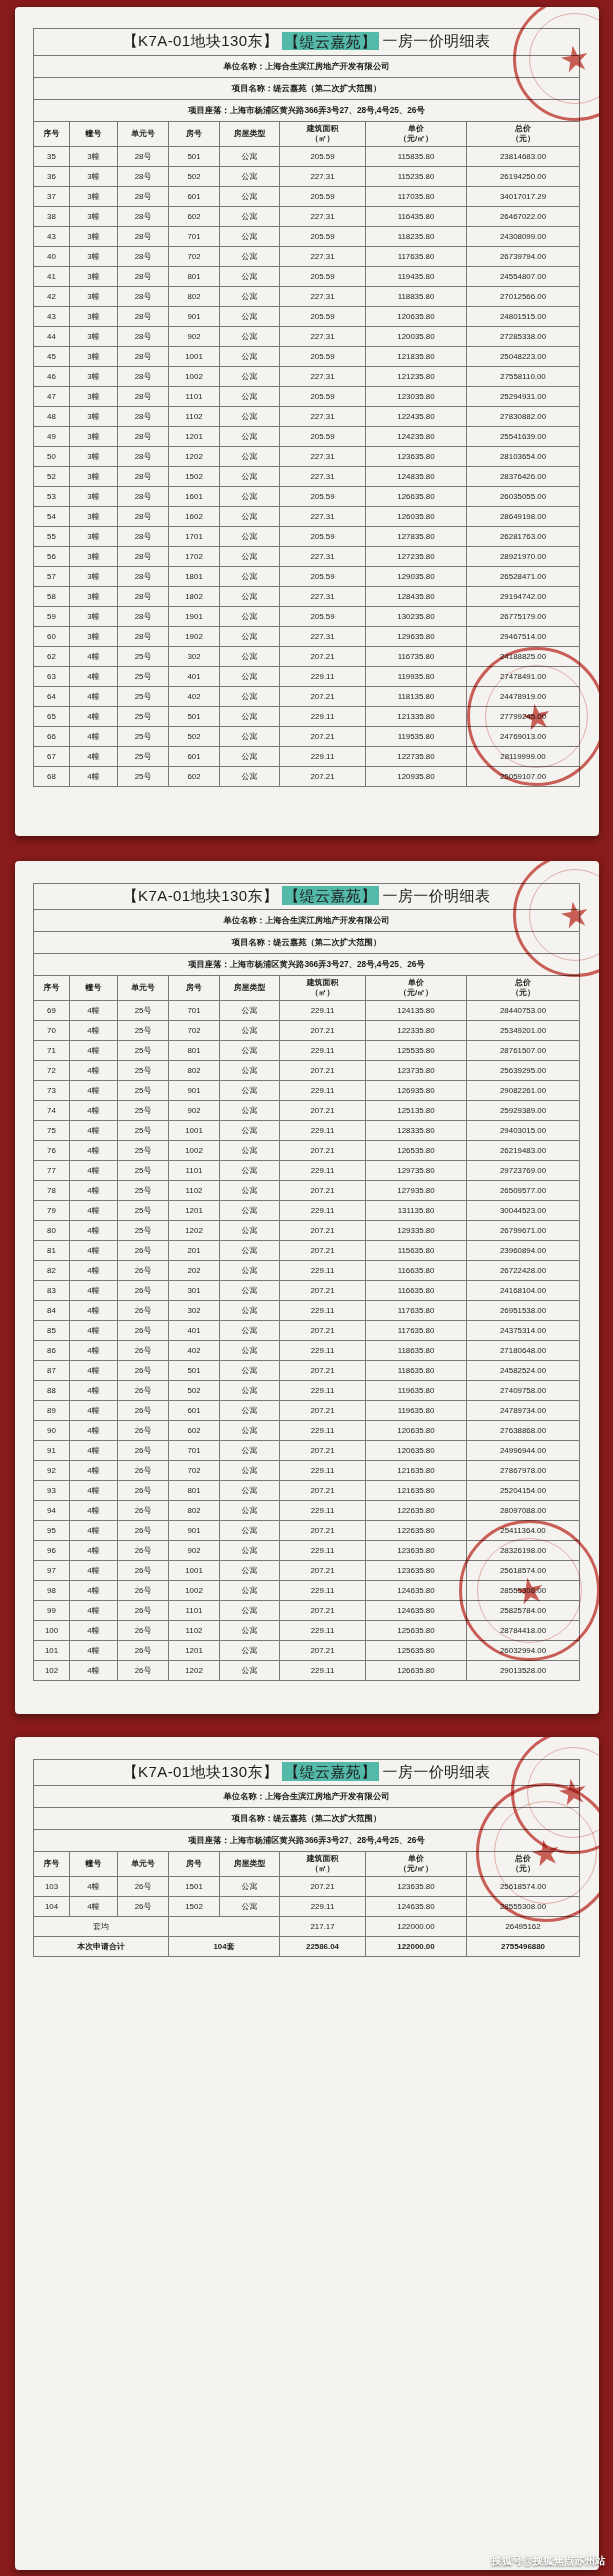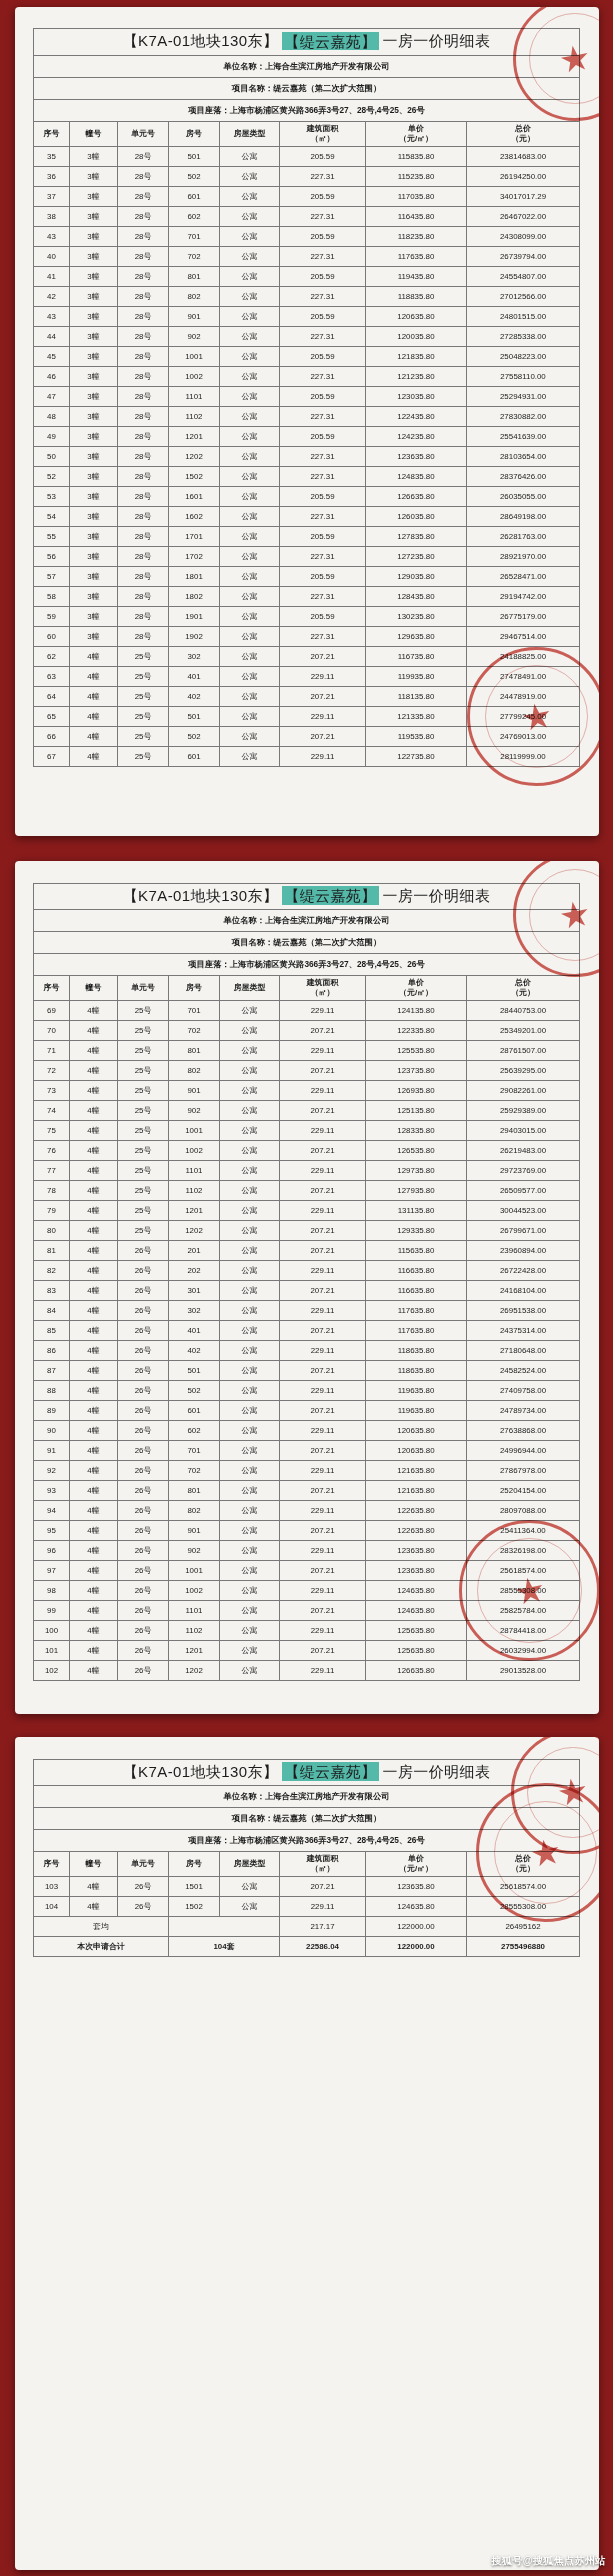--- a/index.html
+++ b/index.html
@@ -394,20 +394,30 @@
             <tr>
               <td>67</td>
               <td>4幢</td>
               <td>25号</td>
               <td>601</td>
               <td>公寓</td>
               <td>229.11</td>
               <td>122735.80</td>
               <td>28119999.00</td>
             </tr>
+            <tr>
+              <td>68</td>
+              <td>4幢</td>
+              <td>25号</td>
+              <td>602</td>
+              <td>公寓</td>
+              <td>207.21</td>
+              <td>120935.80</td>
+              <td>25059107.00</td>
+            </tr>
           </tbody>
       </table>
     </div>
     <div class="stamp" style="left:498px;top:-10px;width:124px;height:124px;">
       <span class="ring"></span>
       <span class="ring2"></span>
       <span class="star">★</span>
     </div>
     <div class="stamp" style="left:452px;top:640px;width:139px;height:139px;">
       <span class="ring"></span>

